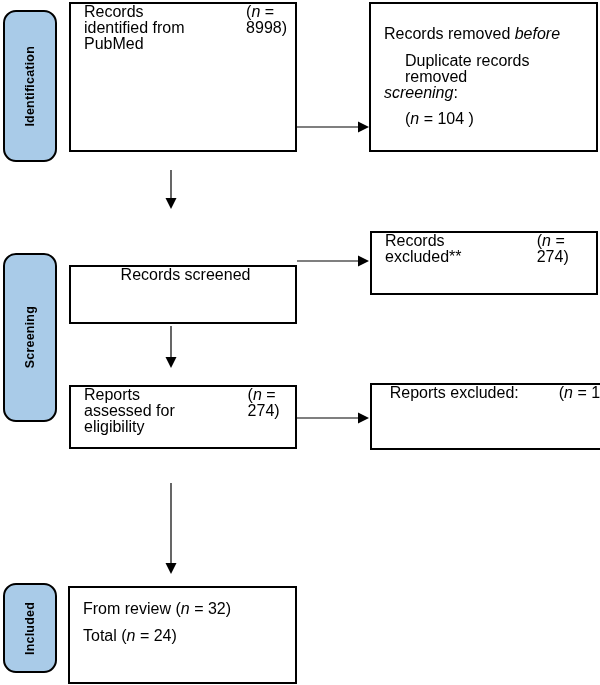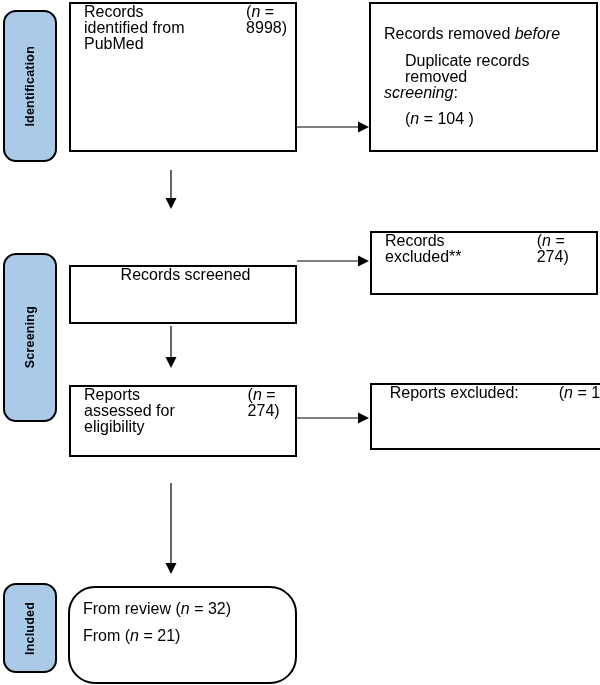--- a/index.html
+++ b/index.html
@@ -37,37 +37,37 @@
   .box {
     position: absolute;
     background: #fff;
     border: 2px solid #000;
     font-size: 16px;
     line-height: 16px;
     padding: 0 8px 17px 13px;
   }
   .box.vcenter { display: flex; flex-direction: row; justify-content: center; gap: 40px; }
   .box.top-pad { padding-top: 22px; }
-  .box.included-pad { padding-top: 13px; border-radius: 27px; }
+  .box.included-pad { padding-top: 13px; }
 
   .line { white-space: pre-wrap; }
   .line.indent { padding-left: 21px; margin-top: 10px; }
   .line.gap { margin-top: 11px; }
   .it { font-style: italic; }
 
   
   #stage-identification { left: 3px;  top: 10px;  width: 54px; height: 152px; }
   #stage-screening      { left: 3px;  top: 253px; width: 54px; height: 169px; }
   #stage-included       { left: 3px;  top: 583px; width: 54px; height: 90px; }
 
   #box-identified        { left: 69px;  top: 2px;   width: 228px; height: 150px; }
   #box-removed           { left: 369px; top: 2px;   width: 229px; height: 150px; }
   #box-screened          { left: 69px;  top: 232px; width: 228px; height: 59px; margin-top: 33px; }
   #box-records-excluded  { left: 370px; top: 231px; width: 228px; height: 64px; }
-  #box-assessed          { left: 69px;  top: 385px; width: 228px; height: 72px; }
+  #box-assessed          { left: 69px;  top: 385px; width: 228px; height: 64px; }
   #box-reports-excluded  { left: 370px; top: 383px; width: 268px; height: 67px; }
   #box-included          { left: 68px;  top: 586px; width: 229px; height: 98px; }
 </style>
 </head>
 <body>
 
 <div class="canvas">
 
   <svg class="arrows" width="600" height="685" viewBox="0 0 600 685">
     <g>
@@ -132,16 +132,16 @@
       <div class="line"><span>(</span><span class="it">n</span><span> =  274)</span></div>
     </div>
 
   <div class="box vcenter" id="box-reports-excluded">
       <div class="line"><span>Reports excluded:</span></div>
       <div class="line"><span>(</span><span class="it">n</span><span> = 171)</span></div>
     </div>
 
   <div class="box included-pad" id="box-included">
       <div class="line"><span>From review (</span><span class="it">n</span><span> = 32)</span></div>
-      <div class="line gap"><span>From (</span><span class="it">n</span><span> = 21)</span></div>
+      <div class="line gap"><span>Total (</span><span class="it">n</span><span> = 24)</span></div>
     </div>
 
 </div>
 
 </body></html>

